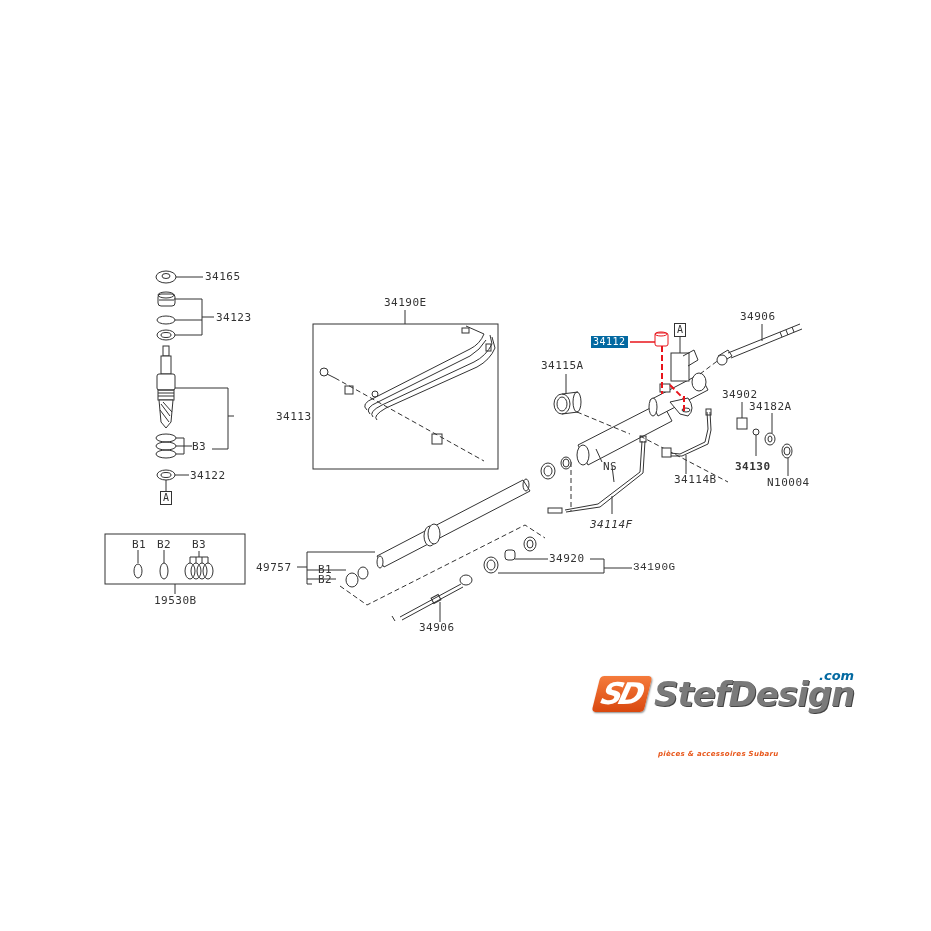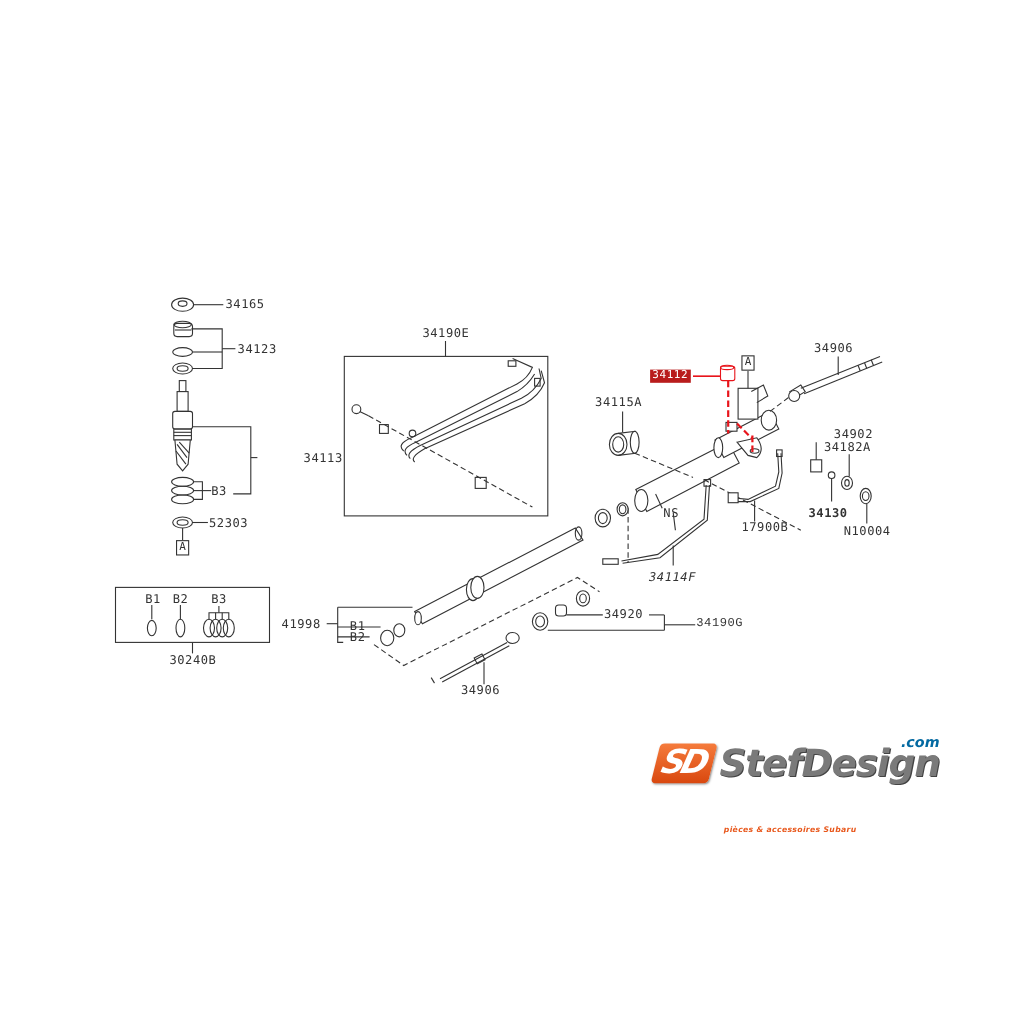--- a/index.html
+++ b/index.html
@@ -1,21 +1,21 @@
 <!DOCTYPE html>
 <html><head>
 <meta charset="utf-8">
 <style>
   html, body { margin: 0; padding: 0; background: #ffffff; }
   body { width: 931px; height: 931px; position: relative; overflow: hidden;
          font-family: "DejaVu Sans Mono", "Liberation Mono", monospace; }
   .canvas { position: absolute; left: 0; top: 4px; width: 841px; height: 931px; }
   .lbl { position: absolute; font-size: 11px; color: #333; letter-spacing: 0.5px; white-space: nowrap;
          font-family: "DejaVu Sans Mono", monospace; }
-  .lbl.hl { background: #b91c1c; color: #ffffff; padding: 0 2px; font-size: 10px; line-height: 12px; }
+  .lbl.hl { background: #0369a1; color: #ffffff; padding: 0 2px; font-size: 10px; line-height: 12px; }
   .boxA { position: absolute; border: 1px solid #333; width: 10px; height: 12px; font-size: 10px;
           line-height: 12px; text-align: center; color: #333; background: #fff; }
   .logo { position: absolute; left: 596px; top: 670px; width: 260px; height: 50px; }
   .logo-mark { position: absolute; left: 0; top: 2px; width: 52px; height: 36px;
                background: linear-gradient(180deg, #f57b3c, #d9480f); transform: skewX(-14deg);
                border-radius: 4px; box-shadow: 1px 1px 2px #888; }
   .logo-mark span { position: absolute; left: 6px; top: 0px; font-size: 30px; font-weight: bold;
                     color: #fff; font-family: "DejaVu Sans", sans-serif; font-style: italic; letter-spacing: -4px; }
   .logo-text { position: absolute; left: 58px; top: 0; font-size: 34px; font-weight: bold; font-style: italic;
                color: #7a7a7a; font-family: "DejaVu Sans", sans-serif; letter-spacing: -1px;
@@ -241,43 +241,43 @@
       <line x1="395" y1="617" x2="392" y2="612"></line>
       <line x1="440" y1="598" x2="440" y2="618"></line>
     </g>
   </svg>
 
   
   <span class="lbl" style="left:205px;top:266px;">34165</span>
   <span class="lbl" style="left:216px;top:307px;text-align:center;">34123</span>
   <span class="lbl" style="left:236px;top:406px;margin-left:40px;">34113</span>
   <span class="lbl" style="left:192px;top:436px;">B3</span>
-  <span class="lbl" style="left:190px;top:465px;">52303</span>
+  <span class="lbl" style="left:190px;top:465px;">34122</span>
   <span class="boxA" style="left:160px;top:487px;">A</span>
 
   <span class="lbl" style="left:132px;top:534px;">B1</span>
   <span class="lbl" style="left:157px;top:534px;">B2</span>
   <span class="lbl" style="left:192px;top:534px;">B3</span>
-  <span class="lbl" style="left:154px;top:590px;">30240B</span>
+  <span class="lbl" style="left:154px;top:590px;">19530B</span>
 
   <span class="lbl" style="left:384px;top:292px;">34190E</span>
 
   <span class="lbl hl" style="left:591px;top:332px;">34112</span>
   <span class="boxA" style="left:674px;top:319px;">A</span>
   <span class="lbl" style="left:740px;top:306px;">34906</span>
   <span class="lbl" style="left:541px;top:355px;">34115A</span>
-  <span class="lbl" style="left:722px;top:384px;margin-left:36px;">34902</span>
+  <span class="lbl" style="left:722px;top:384px;">34902</span>
   <span class="lbl" style="left:749px;top:396px;">34182A</span>
   <span class="lbl" style="left:735px;top:456px;font-weight:bold;">34130</span>
   <span class="lbl" style="left:767px;top:472px;">N10004</span>
   <span class="lbl" style="left:603px;top:456px;">NS</span>
-  <span class="lbl" style="left:674px;top:469px;">17900B</span>
+  <span class="lbl" style="left:674px;top:469px;">34114B</span>
   <span class="lbl" style="left:590px;top:514px;font-style:italic;">34114F</span>
 
-  <span class="lbl" style="left:256px;top:557px;">41998</span>
+  <span class="lbl" style="left:256px;top:557px;">49757</span>
   <span class="lbl" style="left:318px;top:559px;">B1</span>
   <span class="lbl" style="left:318px;top:569px;">B2</span>
   <span class="lbl" style="left:549px;top:548px;text-align:center;">34920</span>
   <span class="lbl" style="left:633px;top:557px;font-family:Liberation Mono, monospace;">34190G</span>
   <span class="lbl" style="left:419px;top:617px;">34906</span>
 
   
   <div class="logo">
     <div class="logo-mark">
         <span>SD</span>

